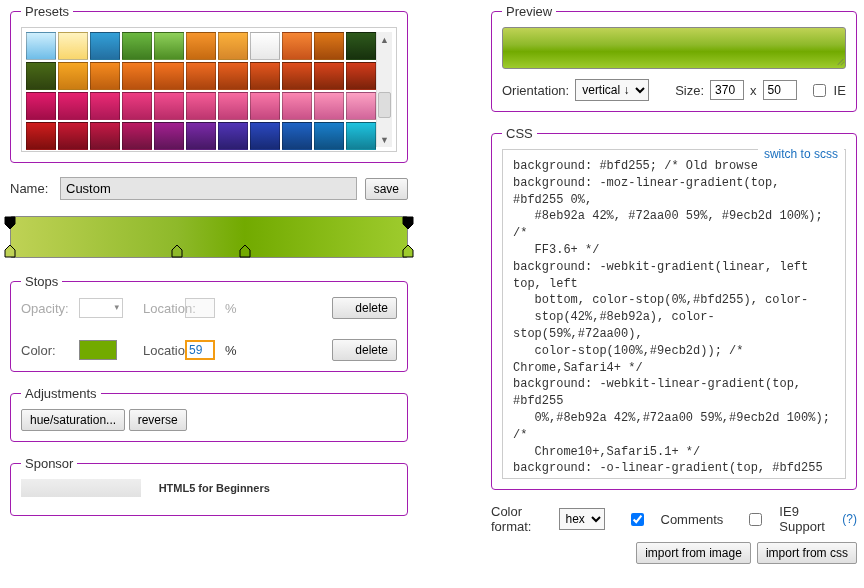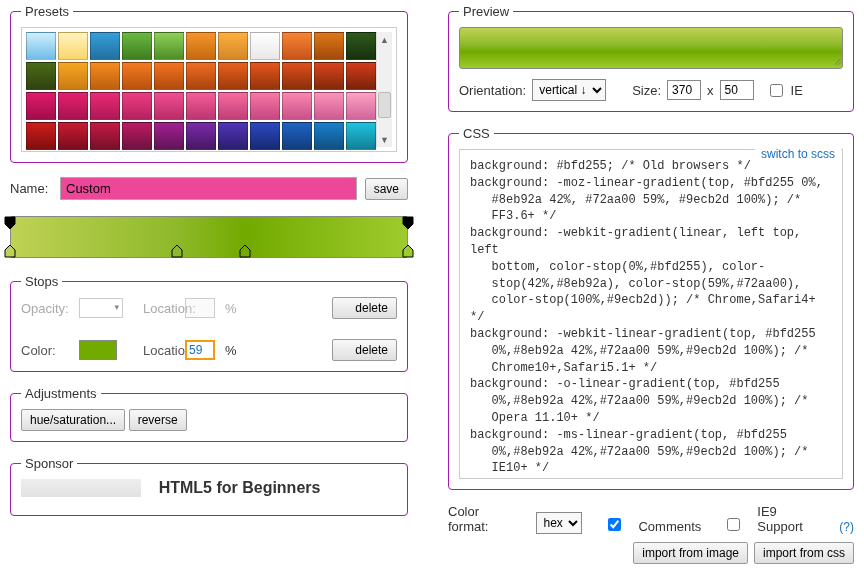--- a/index.html
+++ b/index.html
@@ -1,30 +1,30 @@
 <!DOCTYPE html>
 <html><head>
 <meta charset="utf-8">
 <style>
 * { box-sizing: border-box; }
 body { margin: 0; font-family: Arial, sans-serif; font-size: 13px; color: #333; background: #fff; }
 .wrap { display: flex; gap: 40px; padding: 4px 10px; }
 .col-left { width: 405px; }
-.col-right { width: 459px; }
+.col-right { width: 459px; margin-left: 43px; }
 fieldset { border: 1px solid #a21caf; border-radius: 4px; margin: 0 0 14px 0; padding: 8px 10px 10px 10px; position: relative; }
 legend { padding: 0 4px; color: #333; font-size: 13px; }
 .presets-box { border: 1px solid #ccc; padding: 4px; height: 125px; display: flex; background: #fff; }
 .swatch-grid { display: grid; grid-template-columns: repeat(11, 30px); grid-auto-rows: 28px; gap: 2px; flex: 1; }
 .swatch { border: 1px solid rgba(0,0,0,0.25); cursor: pointer; }
 .scroll-col { width: 16px; background: #f0f0f0; border-left: 1px solid #ddd; display: flex; flex-direction: column; align-items: center; }
 .scroll-arrow { width: 15px; height: 15px; display: flex; align-items: center; justify-content: center; font-size: 9px; color: #666; }
 .scroll-thumb { width: 13px; height: 26px; background: #ddd; border: 1px solid #bbb; border-radius: 2px; margin-top: 45px; }
 .row { display: flex; align-items: center; gap: 8px; margin-bottom: 10px; }
 .label { min-width: 42px; }
-.txtfield { border: 1px solid #aaa; padding: 3px 5px; font-size: 13px; background: #ec4899; }
+.txtfield { border: 1px solid #aaa; padding: 3px 5px; font-size: 13px; background: #e5e5e5; }
 .btn { border: 1px solid #999; background: linear-gradient(#f8f8f8,#e0e0e0); padding: 3px 8px; font-size: 12px; border-radius: 2px; cursor: pointer; }
 
 .grad-editor { position: relative; margin-bottom: 14px; }
 .grad-bar { height: 42px; border: 1px solid #888; border-radius: 2px; background: linear-gradient(to right, #bfd255 0%, #8eb92a 42%, #72aa00 59%, #9ecb2d 100%); margin: 16px 0; }
 .stop-top, .stop-bottom { position: absolute; width: 12px; height: 14px; transform: translateX(-50%); }
 .stop-top { top: 0; }
 .stop-bottom { bottom: 0; }
 .stop-top svg, .stop-bottom svg { display:block; }
 
 .stops-grid { display: grid; grid-template-columns: 58px 50px 56px 40px 18px auto; row-gap: 20px; align-items: center; }
@@ -44,26 +44,26 @@
 .preview-resize::after { width: 1px; height: 5px; right: 1px; bottom: 1px; transform: rotate(45deg); }
 .preview-controls { margin-top: 10px; display: flex; align-items: center; gap: 6px; font-size: 13px; }
 .sel { border: 1px solid #888; padding: 2px; font-size: 12px; background: #f8f8f8; }
 .size-in { width: 34px; border: 1px solid #888; padding: 2px 4px; font-size: 12px; text-align: left; }
 .chk { margin: 0 2px 0 10px; }
 
 .css-box { border: 1px solid #ccc; height: 330px; padding: 8px 10px; overflow: hidden; font-family: "Courier New", monospace; font-size: 12px; line-height: 1.4; color: #333; white-space: pre-wrap; }
 .css-legend-link { position: absolute; right: 12px; top: -6px; background: #fff; padding: 12px 6px; font-size: 12px; }
 .css-legend-link a { color: #1a6fbf; text-decoration: none; }
 
-.color-fmt-row { display: flex; align-items: flex-end; gap: 14px; margin: 8px 0; font-size: 13px; }
+.color-fmt-row { display: flex; align-items: center; gap: 14px; margin: 8px 0; font-size: 13px; }
 .help { color: #1a6fbf; font-size: 12px; cursor: pointer; }
 .import-row { display: flex; justify-content: flex-end; gap: 6px; }
 .sponsor-box { height: 26px; }
 .sponsor-img { display:inline-block; width: 120px; height: 18px; background: linear-gradient(#eee,#e2e2e2); margin-right: 14px; vertical-align: middle; }
-.sponsor-title { font-weight: bold; font-size: 16px; vertical-align: middle; }
+.sponsor-title { font-weight: bold; font-size: 11px; vertical-align: middle; }
 </style>
 </head>
 <body>
 
 <div class="wrap">
   <div class="col-left">
     <fieldset>
       <legend>Presets</legend>
       <div class="presets-box">
         <div class="swatch-grid" id="swatch-grid">

